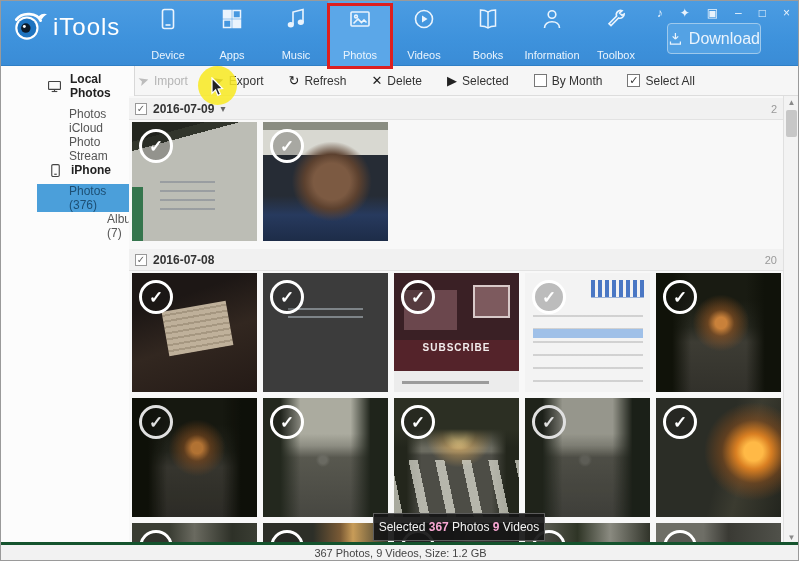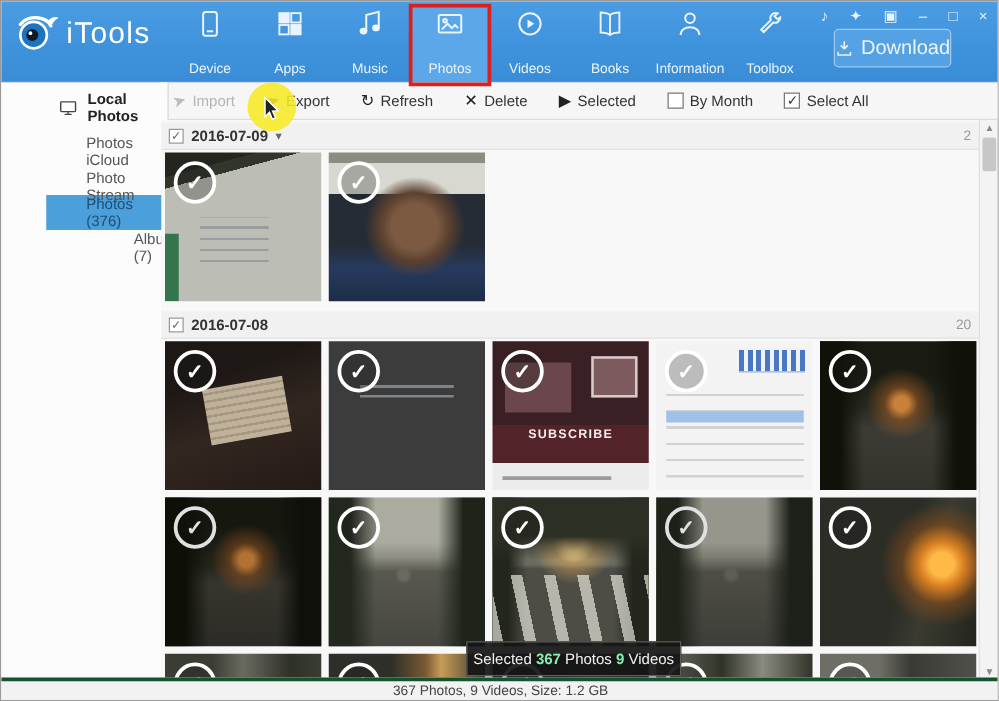--- a/index.html
+++ b/index.html
@@ -110,21 +110,21 @@
 
   
   .scrollbar { position:absolute; right:0; top:95px; width:15px; height:448px; background:#f3f3f3; border-left:1px solid #e0e0e0; }
   .sb-arrow { position:absolute; left:0; width:15px; height:13px; color:#8a8a8a; font-size:8px; text-align:center; line-height:13px; cursor:pointer; }
   .sb-up { top:0; } .sb-down { bottom:0; }
   .sb-thumb { position:absolute; left:2px; top:14px; width:11px; height:27px; background:#c7c7c7; border-radius:2px; cursor:pointer; }
 
   
   .toast { position:absolute; left:372px; top:512px; width:172px; height:28px; background:rgba(22,22,22,.93);
     border:1px solid #5c5c5c; z-index:60; display:flex; align-items:center; justify-content:center; font-size:12px; color:#f2f2f2; white-space:pre; }
-  .toast .num { color:#86efac; font-weight:bold; }
+  .toast .num { color:#f9a8d4; font-weight:bold; }
   .statusbar { position:absolute; left:0; bottom:0; width:799px; height:18px; background:#f2f2f2; border-top:3px solid #14532d;
     display:flex; align-items:center; justify-content:center; font-size:11px; color:#444; z-index:55; }
 
   svg { display:block; }
 </style>
 </head>
 <body>
 
 <div class="app">
 
@@ -286,20 +286,29 @@
           </svg>
       </span>
       <span>Local Photos</span>
     </div>
     <div class="side-row item" style="padding-left:32px;">
       <span>Photos</span>
     </div>
     <div class="side-row item" style="padding-left:32px;">
       <span>iCloud Photo Stream</span>
     </div>
+    <div class="side-row hdr">
+      <span class="side-ico">
+        <svg width="15" height="15" viewBox="0 0 24 24" fill="none" stroke="#444" stroke-width="1.8">
+            <rect x="6" y="2.5" width="12" height="19" rx="2"></rect>
+            <line x1="10" y1="18" x2="14" y2="18"></line>
+          </svg>
+      </span>
+      <span>iPhone</span>
+    </div>
     <div class="side-row item selected" style="padding-left:32px;">
       <span>Photos (376)</span>
     </div>
     <div class="side-row item" style="padding-left:32px;margin-left:38px;">
       <span>Albums (7)</span>
     </div>
   </div>
 
   <div class="content">
 

